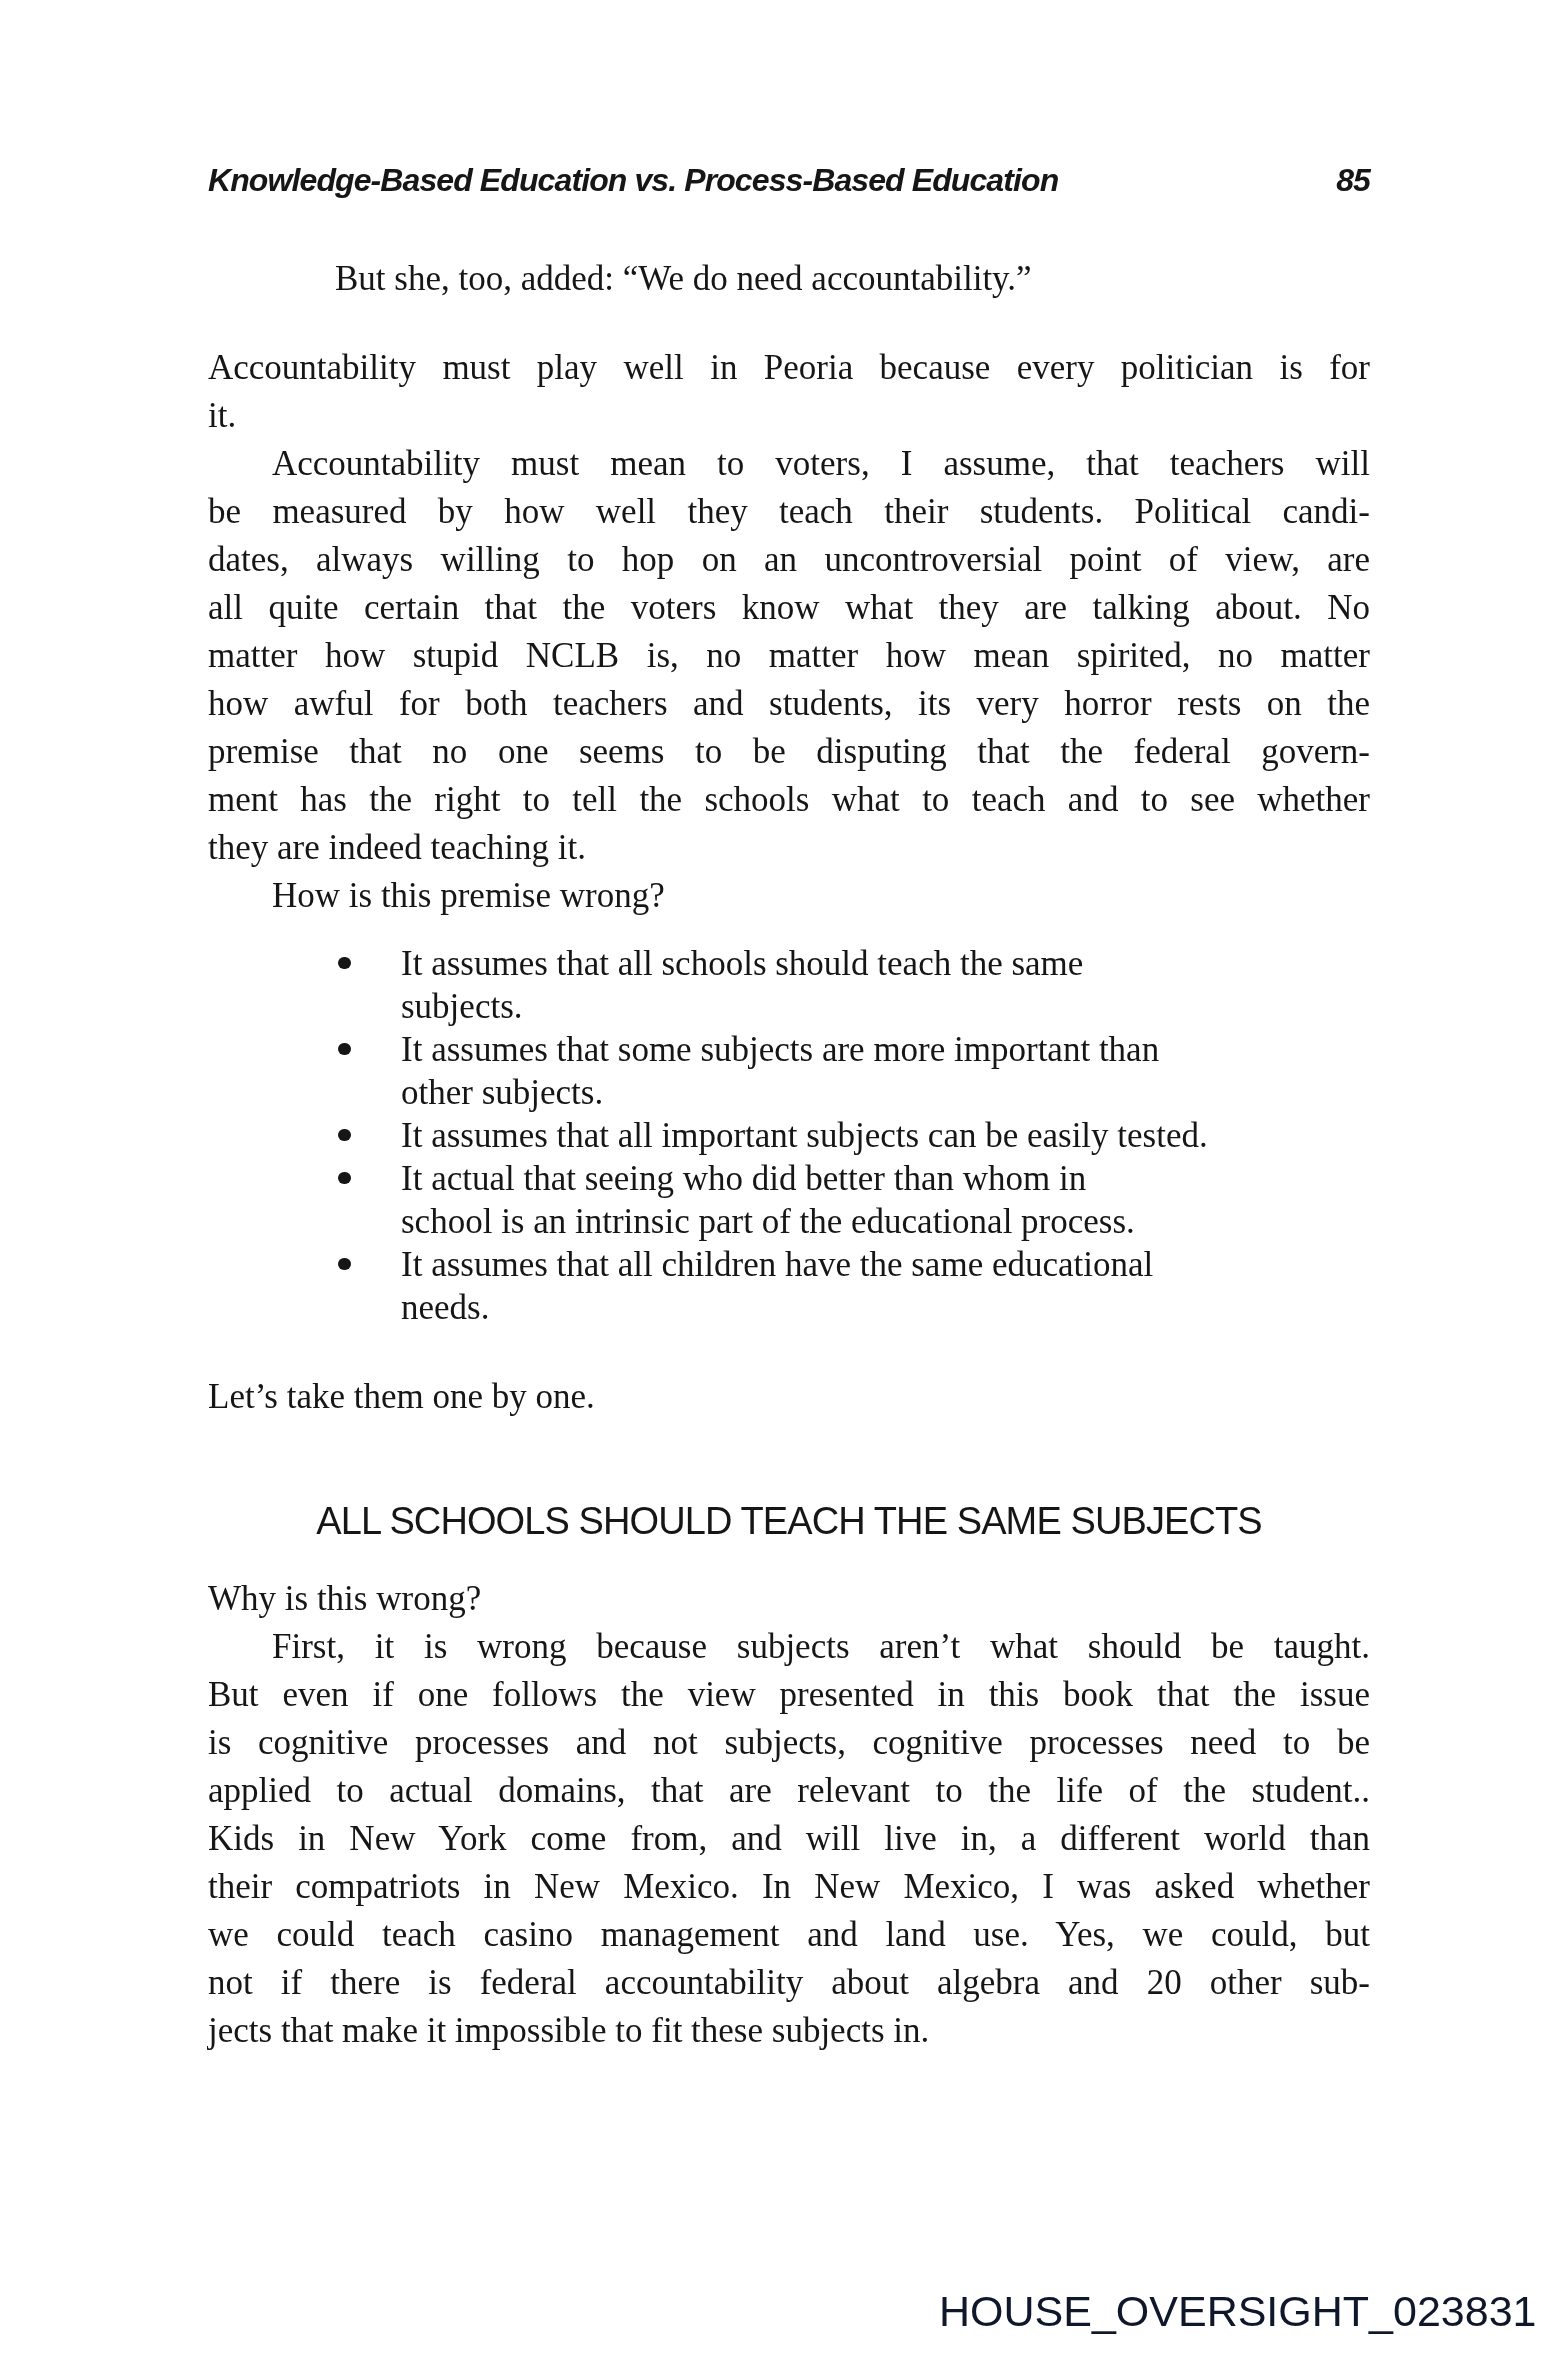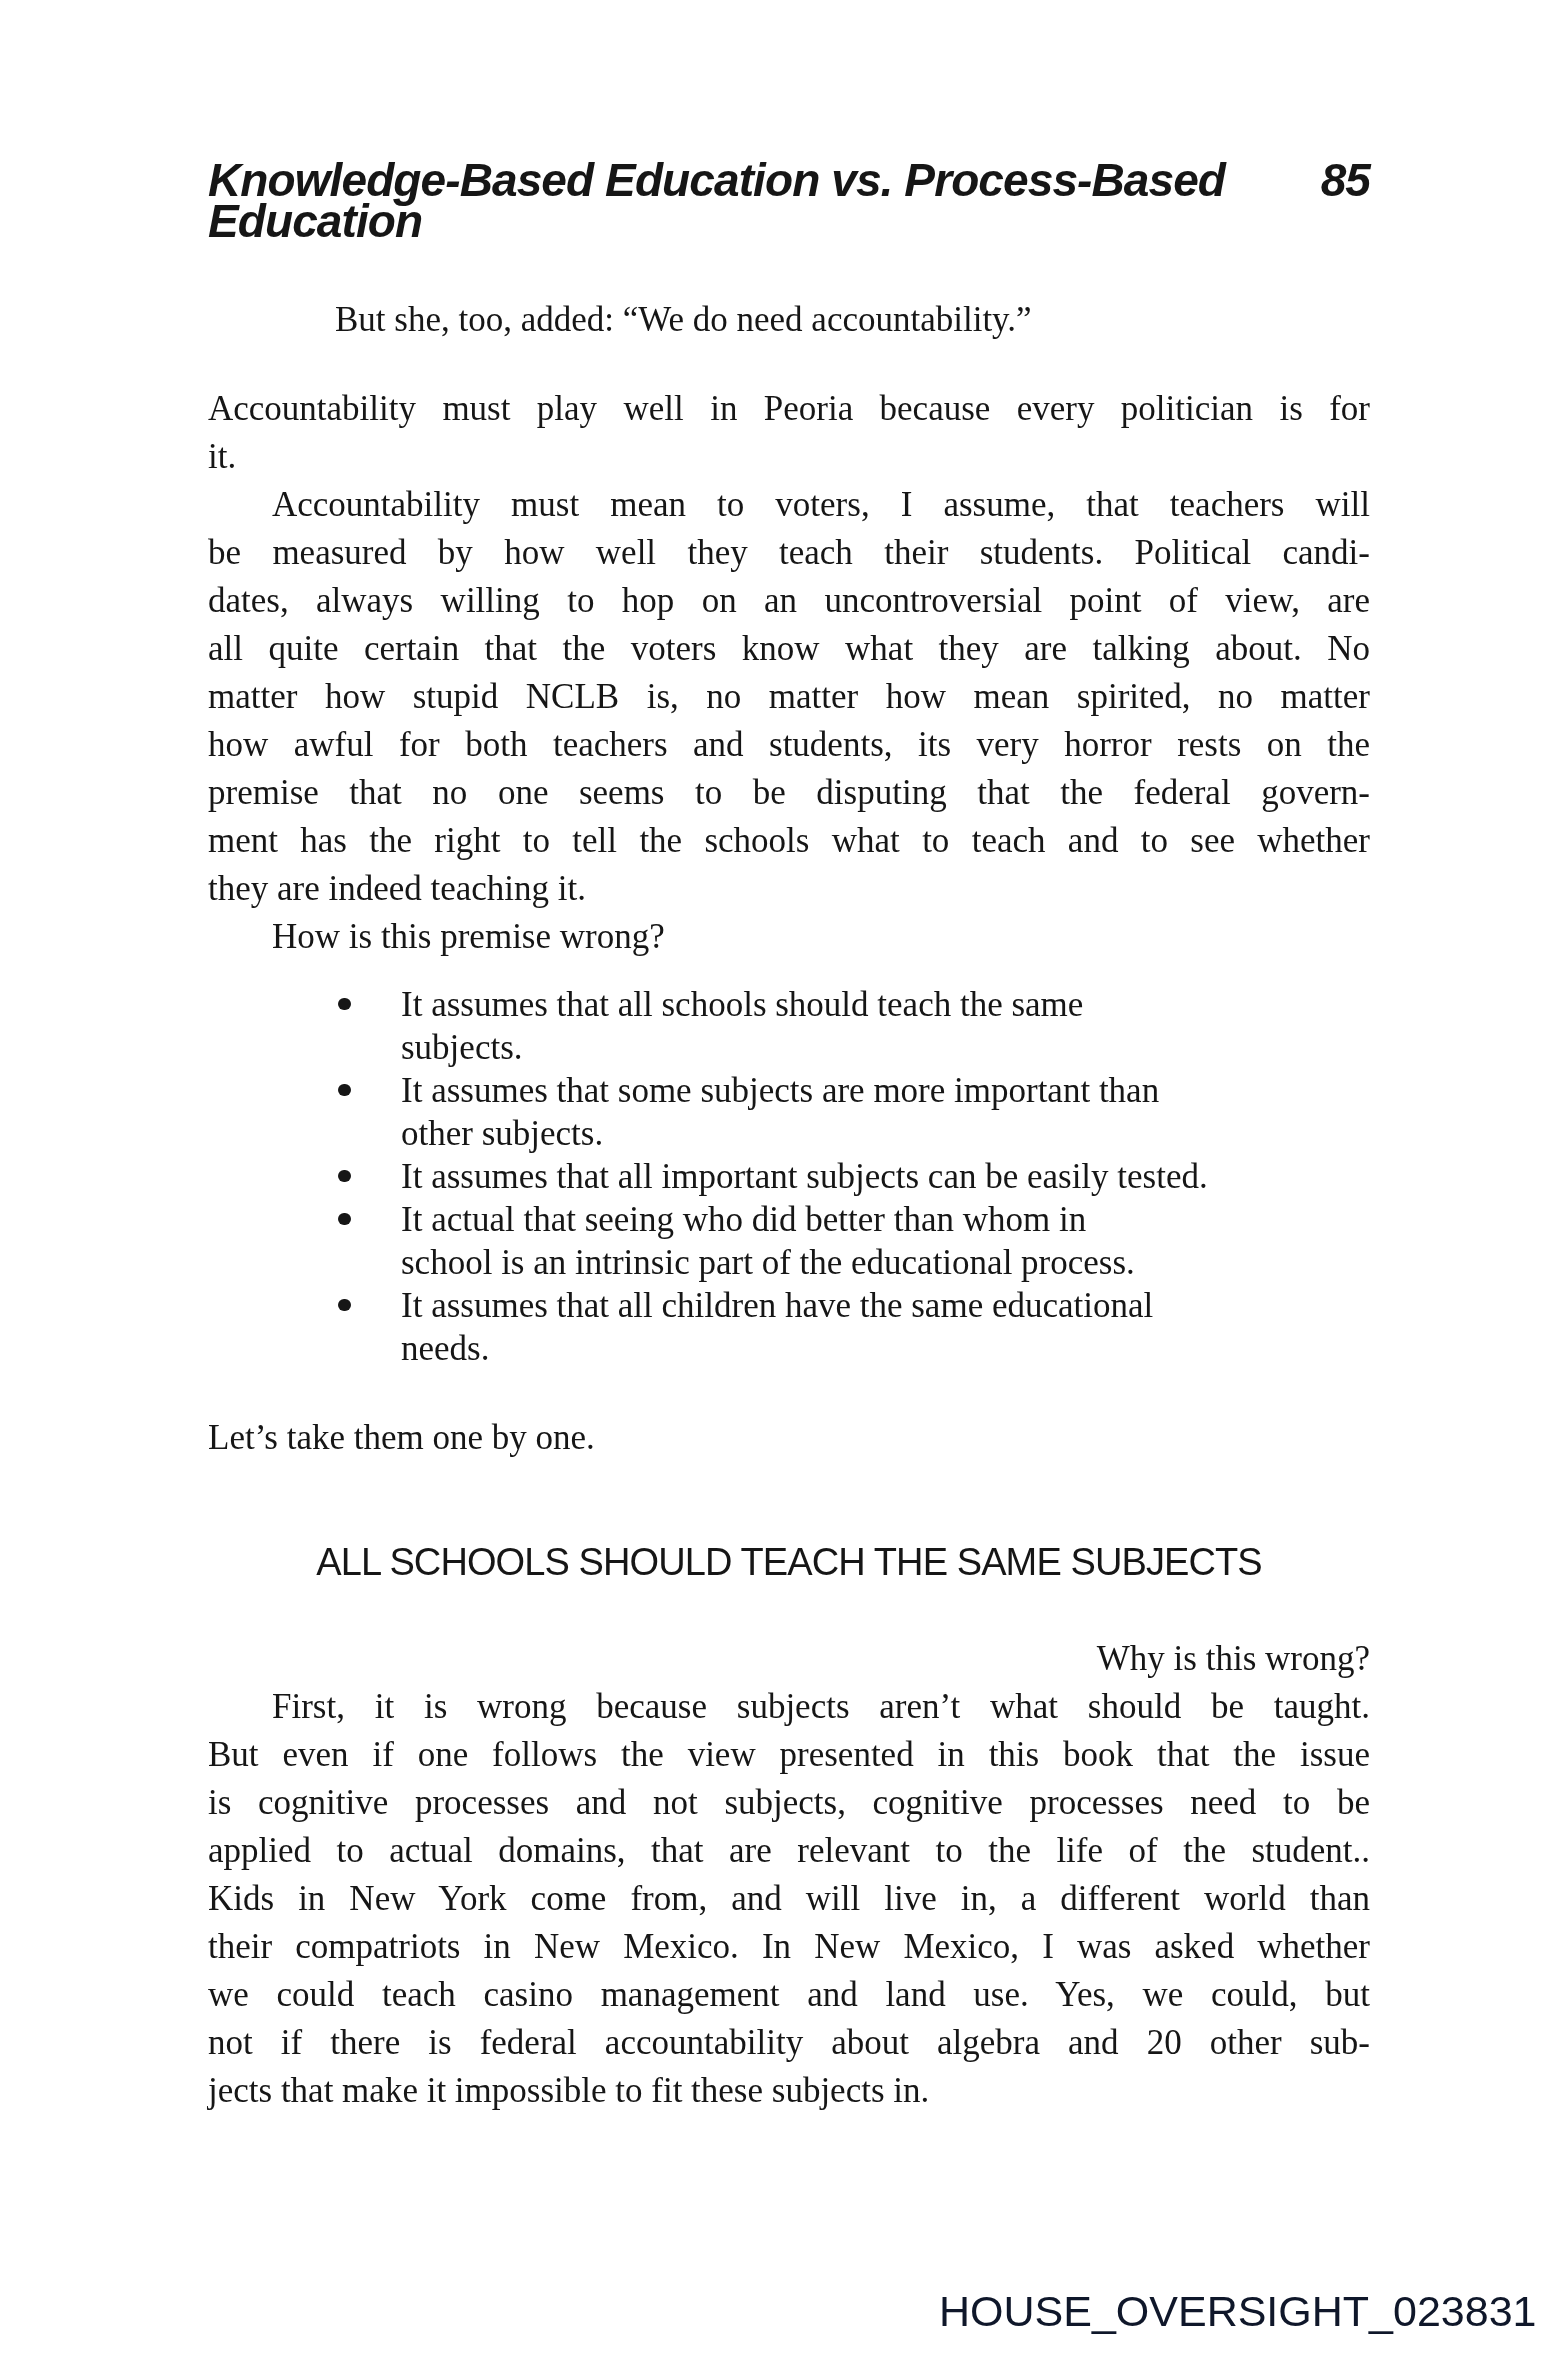--- a/index.html
+++ b/index.html
@@ -18,21 +18,21 @@
   }
   
   .running-header{
     margin-top:160px;
     display:flex;
     justify-content:space-between;
     align-items:baseline;
     font-family:"Liberation Sans", sans-serif;
     font-weight:bold;
     font-style:italic;
-    font-size:46px;
+    font-size:32px;
     line-height:41px;
     letter-spacing:-0.9px;
   }
   
   .quote{
     margin-top:54px;
     margin-left:127px;
     font-size:35px;
     line-height:48px;
   }
@@ -63,21 +63,21 @@
   
   .section-heading{
     margin-top:78px;
     text-align:center;
     font-family:"Liberation Sans", sans-serif;
     font-weight:normal;
     font-size:38px;
     line-height:44px;
     letter-spacing:-0.9px;
   }
-  .why-question{ margin-top:51px;text-align:right; }
+  .why-question{ margin-top:32px; }
   
   .footer-stamp{
     position:absolute;
     right:25.5px; top:2288px;
     font-family:"Liberation Sans", sans-serif;
     font-size:43px;
     line-height:46px;
     color:#0f172a;
     letter-spacing:0px;
   }

